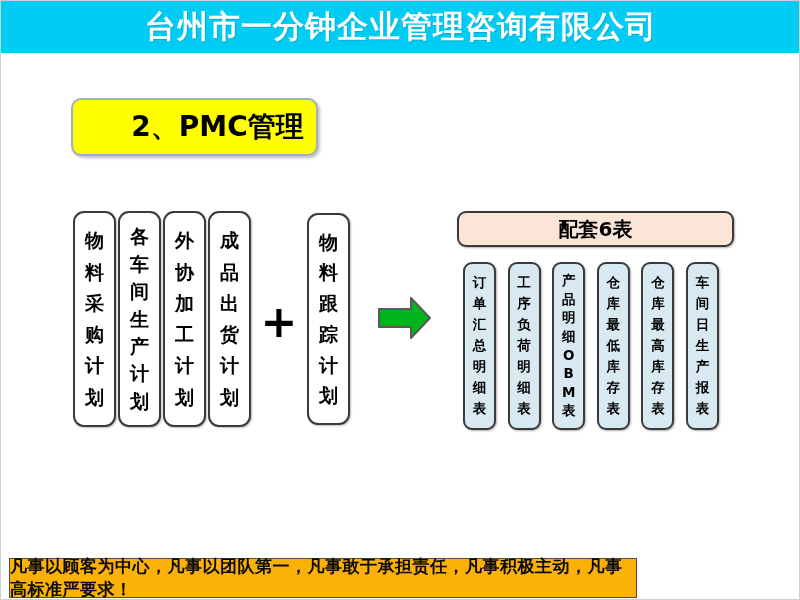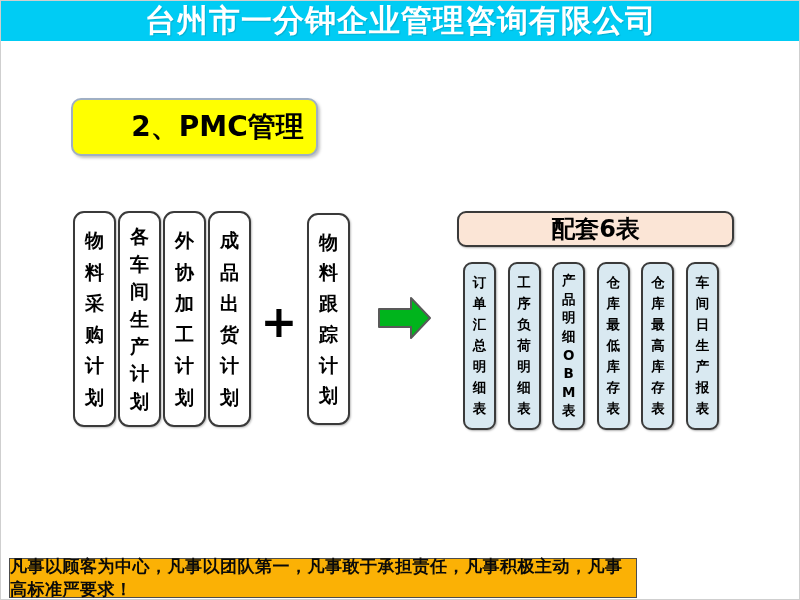--- a/index.html
+++ b/index.html
@@ -2,21 +2,21 @@
 <html><head>
 <meta charset="utf-8">
 <style>
   * { margin:0; padding:0; box-sizing:border-box; }
   body { background:#ffffff; font-family:"DejaVu Sans", sans-serif; }
   .slide {
     position:relative; width:800px; height:600px; background:#ffffff;
     border:1px solid #cfcfcf; overflow:hidden;
   }
   .top-banner {
-    position:absolute; left:0; top:0; width:800px; height:40px;
+    position:absolute; left:0; top:0; width:800px; height:52px;
     background:#00CCF4; display:flex; align-items:center; justify-content:center;
   }
   .top-banner span {
     color:#ffffff; font-size:31px; font-weight:bold; letter-spacing:1px;
     text-shadow:1px 1px 1px rgba(0,0,0,0.15);
   }
   .pmc-box {
     position:absolute; left:70px; top:97px; width:247px; height:58px;
     background:#FFFF00; border:2px solid #9FAFC4; border-radius:10px;
     display:flex; align-items:center; justify-content:center;
@@ -45,21 +45,21 @@
     display:flex; align-items:center; justify-content:center;
     font-size:44px; font-weight:bold; color:#000;
   }
   .arrow-wrap { position:absolute; left:376px; top:294px; width:56px; height:46px; }
   .panel-header {
     position:absolute; left:456px; top:210px; width:277px; height:36px;
     background:#FBE5D6; border:2px solid #3a3a3a; border-radius:9px;
     display:flex; align-items:center; justify-content:center;
     box-shadow:1px 1px 2px rgba(0,0,0,0.3);
   }
-  .panel-header span { font-size:24px; font-weight:bold; color:#000; }
+  .panel-header span { font-size:20px; font-weight:bold; color:#000; }
   .tables-row {
     position:absolute; left:462px; top:261px; width:256px; height:168px;
     display:flex; justify-content:space-between;
   }
   .table-box {
     width:33px; height:100%;
     background:#D9E9F1; border:2px solid #3a3a3a; border-radius:9px;
     box-shadow:1px 1px 2px rgba(0,0,0,0.3);
   }
   .table-box .vtext { font-size:13.5px; font-weight:bold; padding:5px 0; }

